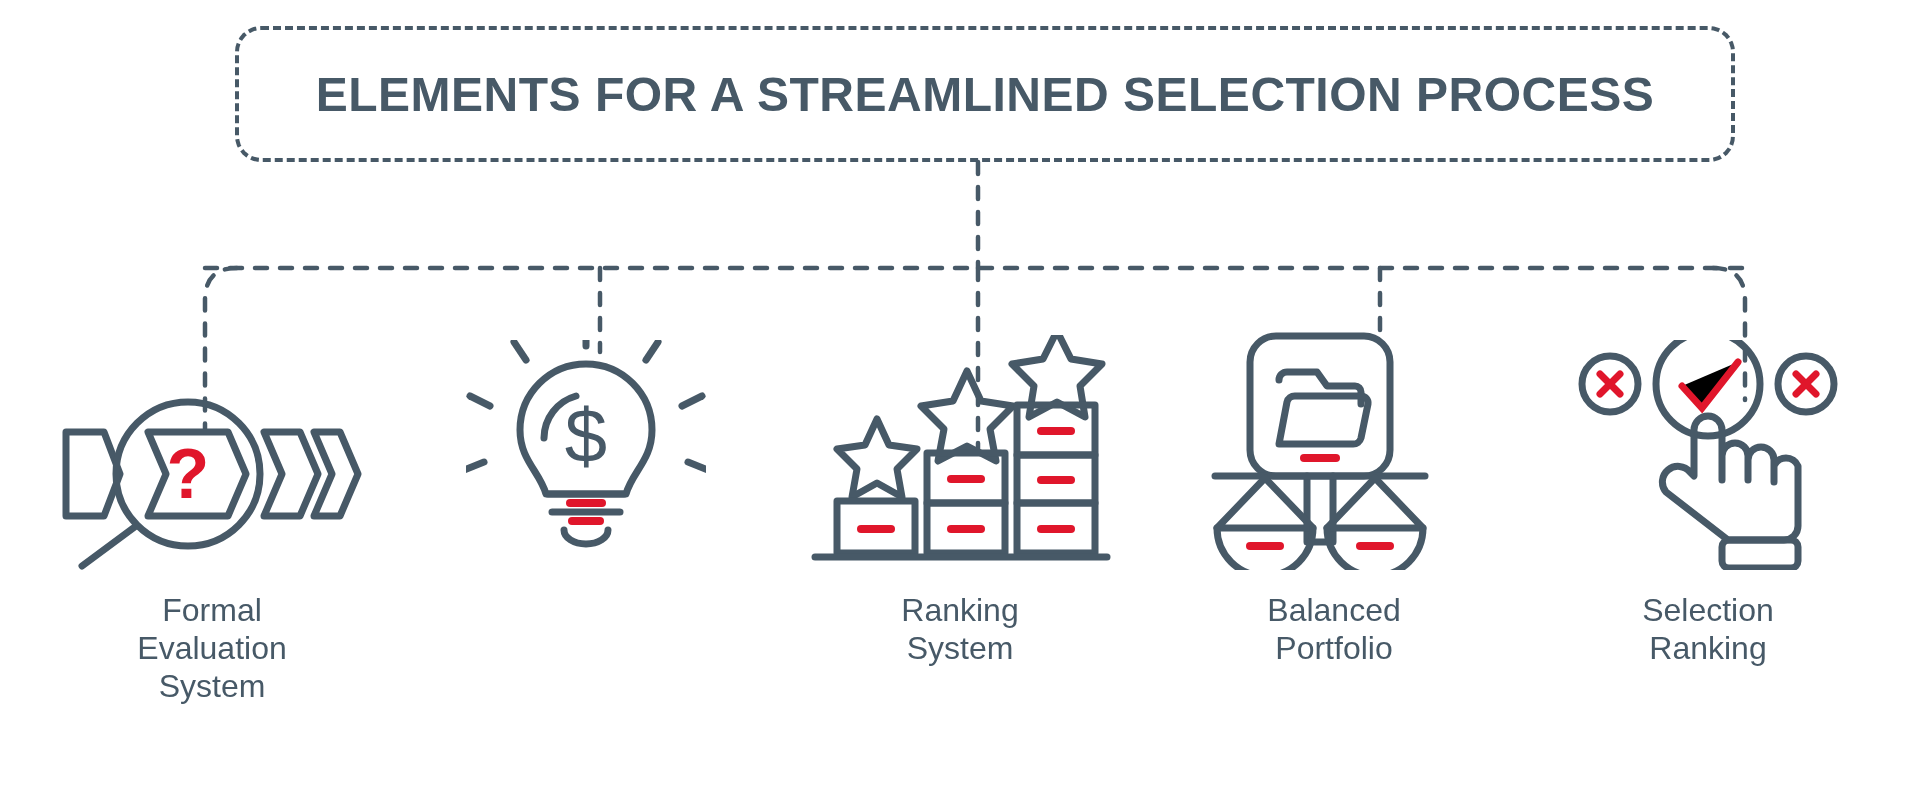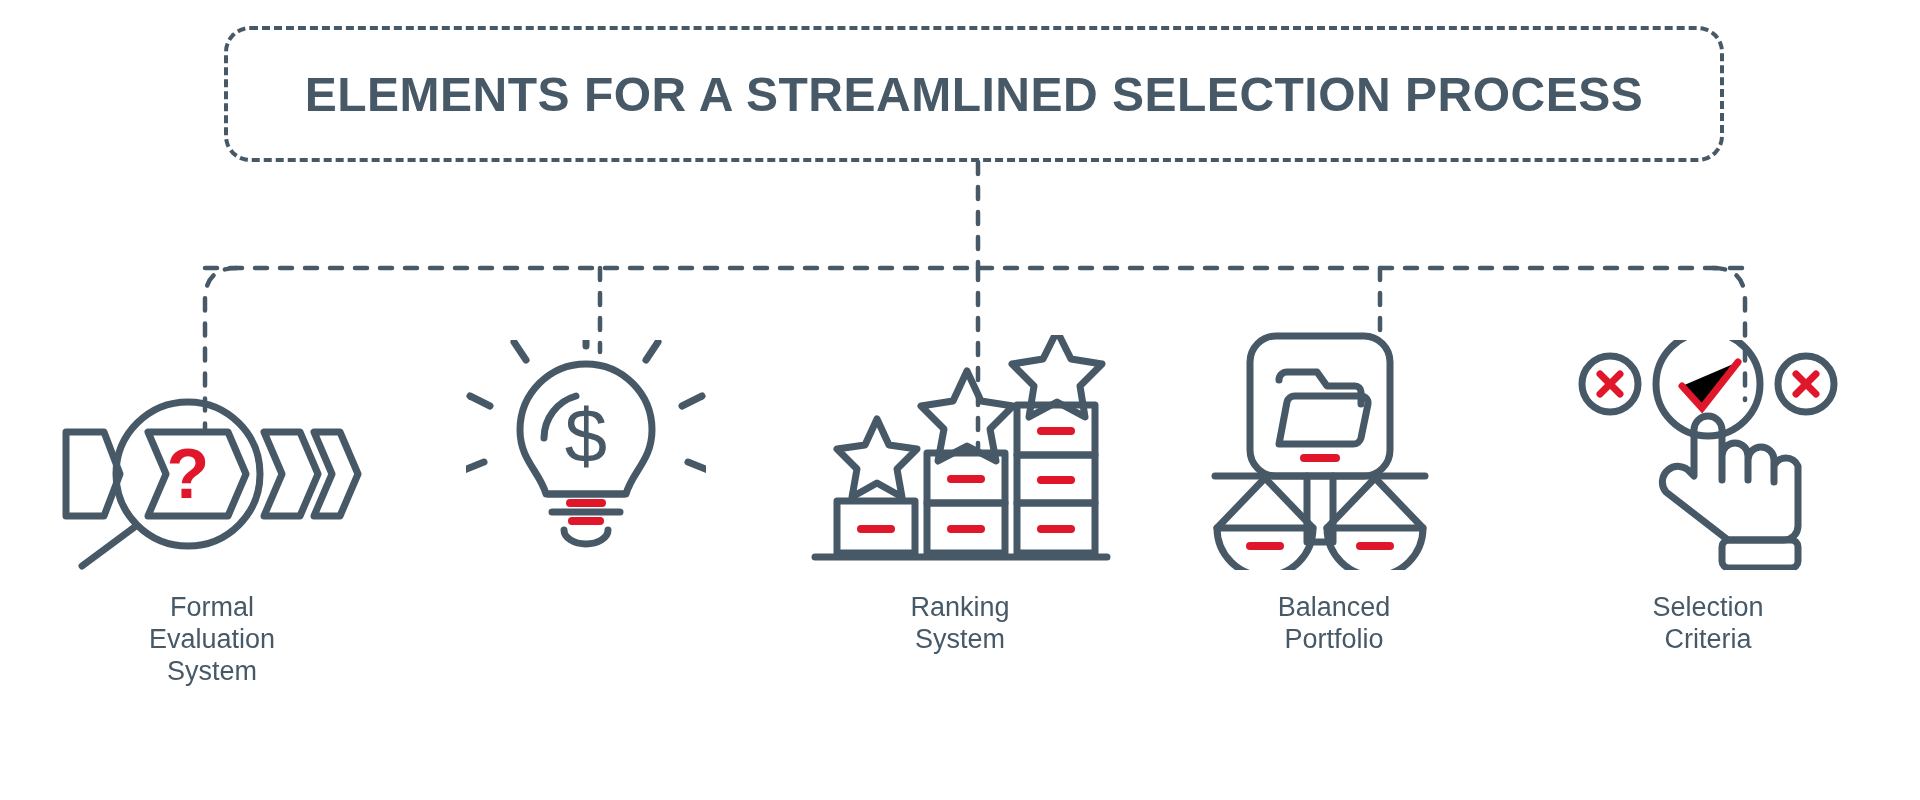--- a/index.html
+++ b/index.html
@@ -3,21 +3,21 @@
 <meta charset="utf-8">
 <style>
   * { margin:0; padding:0; box-sizing:border-box; }
   html,body { width:1920px; height:800px; background:#ffffff; overflow:hidden; }
   body { font-family:"Liberation Sans", sans-serif; }
 
   #stage { position:relative; width:1920px; height:800px; }
 
   
   #title-box{
-    position:absolute; left:224px; top:26px; width:1500px; height:136px;
+    position:absolute; left:235px; top:26px; width:1500px; height:136px;
     border:4px dashed #475967; border-radius:26px;
     display:flex; align-items:center; justify-content:center;
   }
   #title-text{
     font-weight:bold; font-size:48px; letter-spacing:.5px;
     color:#475967; text-transform:uppercase; white-space:nowrap;
     font-family:"Liberation Sans", sans-serif;
   }
 
   
@@ -26,21 +26,21 @@
   
   #nodes{
     position:absolute; left:0; top:300px; width:1920px; height:480px;
     display:flex; align-items:flex-start; justify-content:space-between;
     padding:0 26px;
   }
   .node{ width:372px; display:flex; flex-direction:column; align-items:center; }
   .icon-wrap{ height:270px; display:flex; align-items:flex-end; justify-content:center; }
   .node-label{
     margin-top:22px; text-align:center; color:#475967;
-    font-size:27px; line-height:1.18; font-weight:400;
+    font-size:32px; line-height:1.18; font-weight:400;
     font-family:"Liberation Sans", sans-serif; white-space:pre-line;
   }
 </style>
 </head>
 <body>
 
 <div id="stage">
 
   <div id="title-box">
     <div id="title-text">Elements for a Streamlined Selection Process</div>
@@ -228,17 +228,17 @@
           <g stroke="#E0162B" stroke-width="7" stroke-linecap="round">
             <line x1="22" y1="34" x2="42" y2="54"></line>
             <line x1="42" y1="34" x2="22" y2="54"></line>
             <line x1="218" y1="34" x2="238" y2="54"></line>
             <line x1="238" y1="34" x2="218" y2="54"></line>
             <polyline points="104,46 124,68 160,22"></polyline>
           </g>
         </svg>
       </div>
       <div class="node-label">Selection
-Criteria</div>
+Ranking</div>
     </div>
 
   </div>
 </div>
 
 </body></html>

